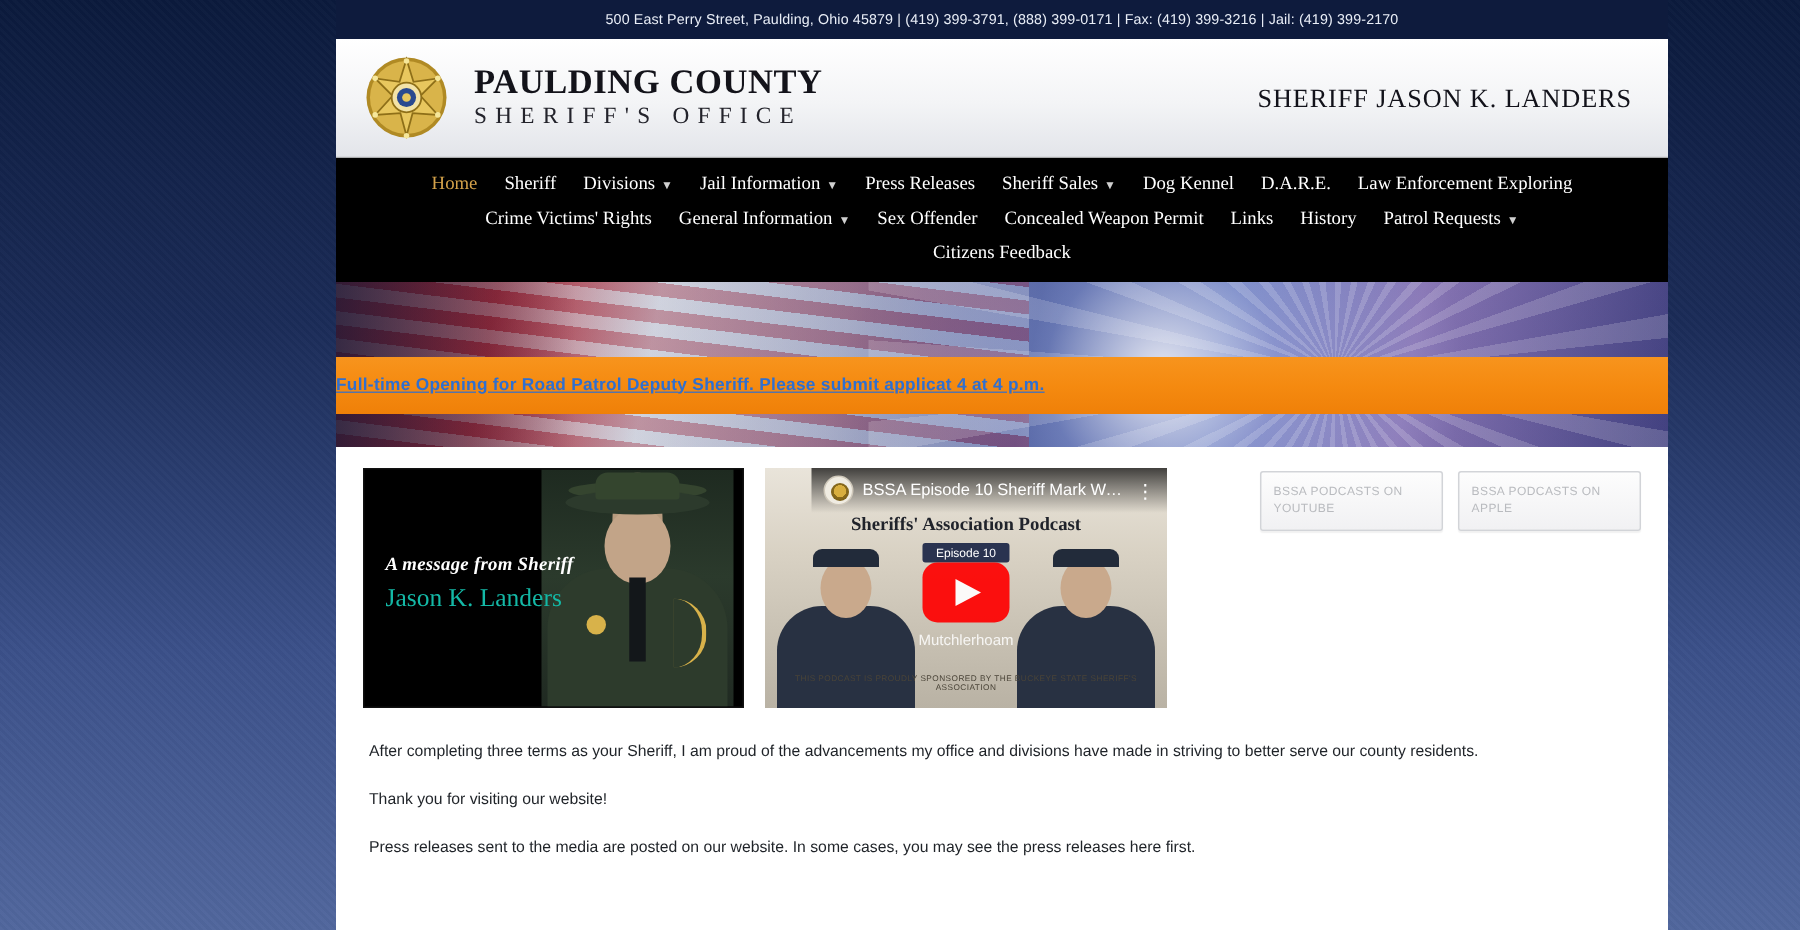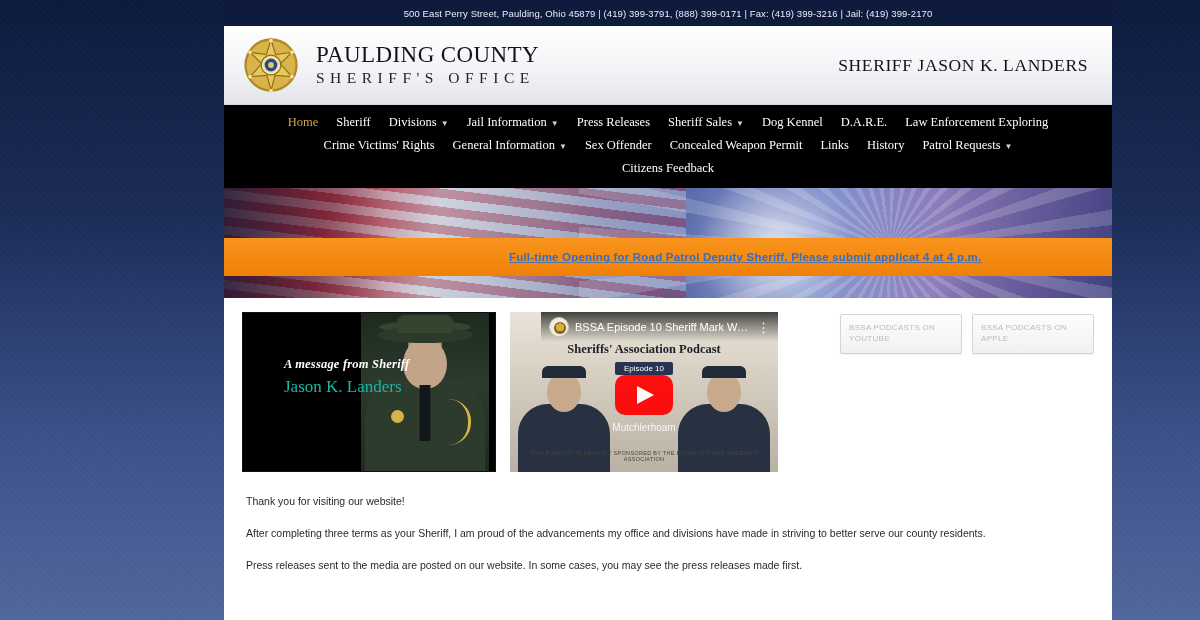--- a/index.html
+++ b/index.html
@@ -61,21 +61,21 @@
     flex: 0 0 auto;
     margin-left: 6px;
   }
   .crest .star {
     position: absolute; left: 0; top: 2px;
     width: 58px; height: 58px;
   }
   .titleblock { margin-left: 14px; }
   .title-main {
     font-size: 23px;
-    font-weight: normal;
+    font-weight: bold;
     letter-spacing: .4px;
     color: #13131a;
     line-height: 1.05;
     font-family: "Liberation Serif", serif;
   }
   .title-sub {
     font-size: 15.5px;
     letter-spacing: 5.5px;
     color: #23232b;
     margin-top: 2px;
@@ -161,21 +161,20 @@
     display: flex;
     align-items: center;
   }
   .ticker-text {
     color: #2f6fd0;
     font-family: "Liberation Sans", sans-serif;
     font-weight: bold;
     font-size: 11.5px;
     letter-spacing: .2px;
     line-height: 1.3;
-    padding-left: 285px;
     text-decoration: underline;
     text-decoration-color: rgba(47,111,208,.8);
     white-space: normal;
     width: 760px;
   }
 
   
   .content {
     padding: 14px 18px 0 18px;
     background: #ffffff;
@@ -224,23 +223,22 @@
   }
   .badge-dot {
     position: absolute; left: 30px; bottom: 48px;
     width: 13px; height: 13px; background: #d8b24a; border-radius: 50%;
   }
   .cord {
     position: absolute; right: 18px; bottom: 26px;
     width: 22px; height: 46px; border-right: 3px solid #d8b24a; border-radius: 0 40px 40px 0;
   }
   .msg-card .msg-text {
-    position: absolute; left: 14px; top: 44px;
+    position: absolute; left: 14px; top: 56px;
     color: #ffffff;
-    margin-left: 27px;
   }
   .msg-text .l1 {
     font-family: "Liberation Serif", serif;
     font-style: italic;
     font-weight: bold;
     font-size: 12.5px;
     letter-spacing: .2px;
   }
   .msg-text .l2 {
     font-family: "Liberation Serif", serif;
@@ -539,18 +537,18 @@
           <div class="side-btn">
             <span>BSSA PODCASTS ON YOUTUBE</span>
           </div>
           <div class="side-btn">
             <span>BSSA PODCASTS ON APPLE</span>
           </div>
         </div>
     </div>
 
     <div class="paras" id="paragraphs">
+        <p>After completing three terms as your Sheriff, I am proud of the advancements my office and divisions have made in striving to better serve our county residents.</p>
         <p>Thank you for visiting our website!</p>
-        <p>After completing three terms as your Sheriff, I am proud of the advancements my office and divisions have made in striving to better serve our county residents.</p>
-        <p>Press releases sent to the media are posted on our website.  In some cases, you may see the press releases made first.</p>
+        <p>Press releases sent to the media are posted on our website.  In some cases, you may see the press releases here first.</p>
       </div>
   </div>
 </div>
 
 </body></html>

